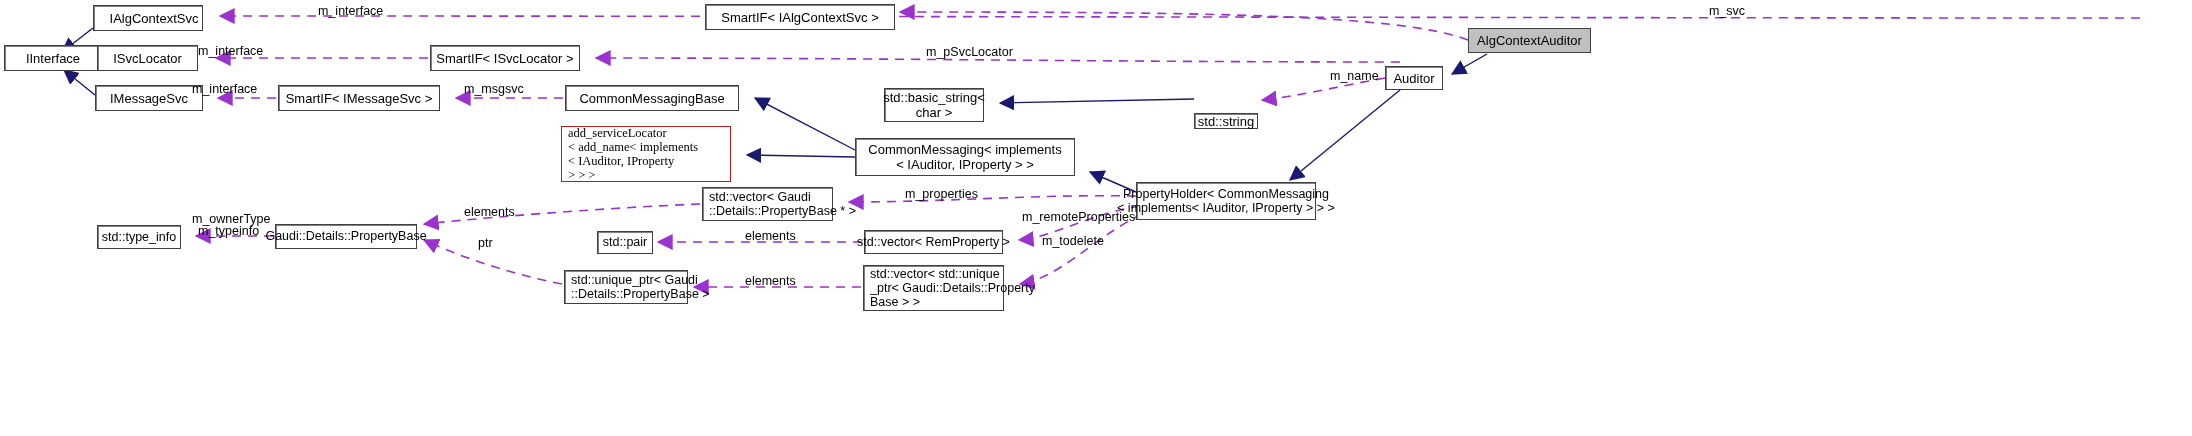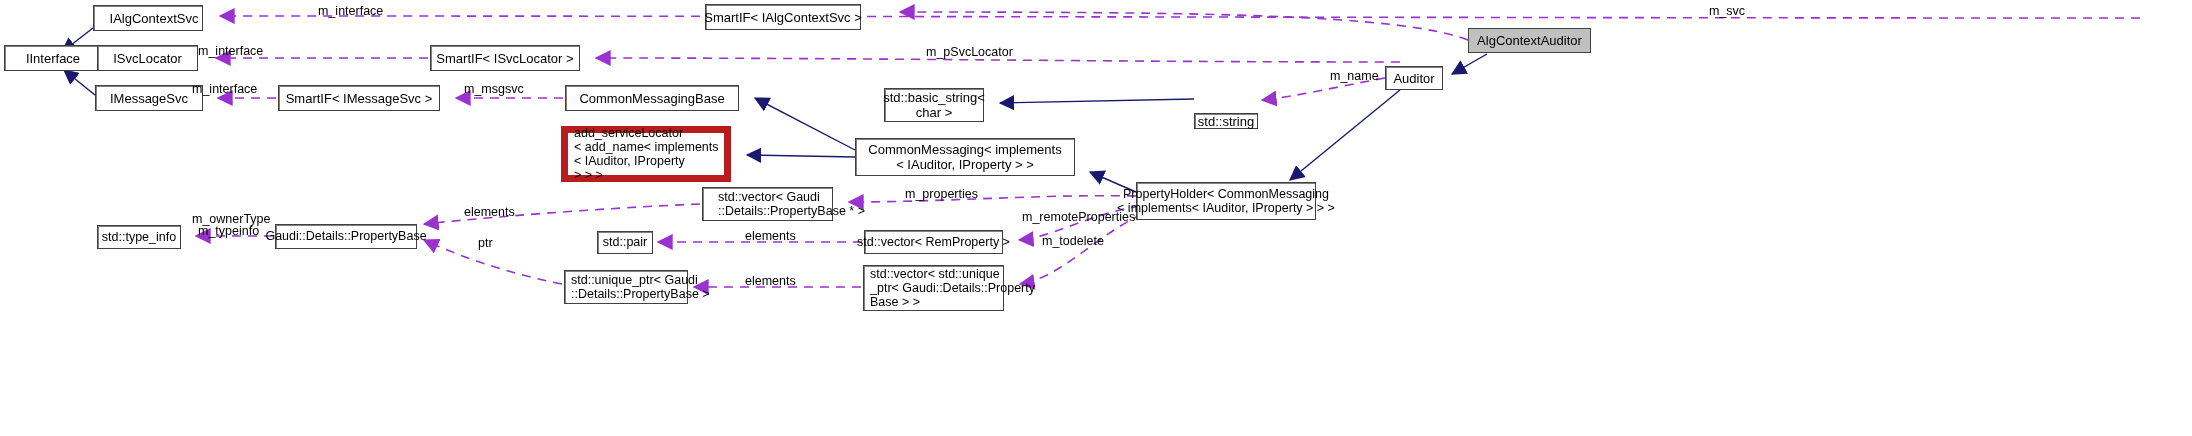--- a/index.html
+++ b/index.html
@@ -38,22 +38,23 @@
     white-space: pre;
     letter-spacing: 0px;
     z-index: 3;
   }
   
   .node.solid {
     border: 1px solid #404040;
     box-shadow: 1px 1px 0 #808080 inset;
   }
   .node.template {
-    border: 7px solid #b91c1c;
+    border: 1px solid #b91c1c;
     color: #000000;
+    font-family: Liberation Serif, serif;
   }
   .node.highlight {
     background: #c0c0c0;
     border: 1px solid #404040;
   }
   .edge-label {
     position: absolute;
     font-size: 12.5px;
     line-height: 14px;
     color: #000000;
@@ -110,21 +111,21 @@
   </svg>
 
   <div class="node solid" style="left:4px;  top:45px;  width:98px;  height:26px;">IInterface</div>
 
   <div class="node solid" style="left:93px; top:5px;   width:110px; height:26px;padding-left:12px;">IAlgContextSvc</div>
 
   <div class="node solid" style="left:97px; top:45px;  width:101px; height:26px;">ISvcLocator</div>
 
   <div class="node solid" style="left:95px; top:85px;  width:108px; height:26px;">IMessageSvc</div>
 
-  <div class="node solid" style="left:705px; top:4px;  width:156px; height:26px;">SmartIF&lt; IAlgContextSvc &gt;</div>
+  <div class="node solid" style="left:705px; top:4px;  width:190px; height:26px;">SmartIF&lt; IAlgContextSvc &gt;</div>
 
   <div class="node solid" style="left:430px; top:45px; width:150px; height:26px;">SmartIF&lt; ISvcLocator &gt;</div>
 
   <div class="node solid" style="left:278px; top:85px; width:162px; height:26px;">SmartIF&lt; IMessageSvc &gt;</div>
 
   <div class="node solid" style="left:565px; top:85px; width:174px; height:26px;">CommonMessagingBase</div>
 
   <div class="node template" style="left:561px; top:126px; width:170px; height:56px; justify-content:flex-start; padding-left:6px; text-align:left; font-size:12.5px; line-height:14px;">add_serviceLocator
 &lt; add_name&lt; implements
 &lt; IAuditor, IProperty
@@ -138,21 +139,21 @@
 
   <div class="node solid" style="left:1194px; top:90px; width:64px; height:16px;margin-top:23px;">std::string</div>
 
   <div class="node solid" style="left:1385px; top:66px; width:58px; height:24px;">Auditor</div>
 
   <div class="node highlight" style="left:1468px; top:28px; width:123px; height:25px;">AlgContextAuditor</div>
 
   <div class="node solid" style="left:1136px; top:182px; width:180px; height:38px; font-size:12.5px; line-height:14px;">PropertyHolder&lt; CommonMessaging
 &lt; implements&lt; IAuditor, IProperty &gt; &gt; &gt;</div>
 
-  <div class="node solid" style="left:702px; top:187px; width:131px; height:34px; justify-content:flex-start; padding-left:15px; text-align:left; font-size:12.5px; line-height:14px;">std::vector&lt; Gaudi
+  <div class="node solid" style="left:702px; top:187px; width:131px; height:34px; justify-content:flex-start; padding-left:6px; text-align:left; font-size:12.5px; line-height:14px;">std::vector&lt; Gaudi
 ::Details::PropertyBase * &gt;</div>
 
   <div class="node solid" style="left:97px; top:225px; width:84px; height:24px; font-size:12.5px;">std::type_info</div>
 
   <div class="node solid" style="left:275px; top:224px; width:142px; height:25px; font-size:12.5px;">Gaudi::Details::PropertyBase</div>
 
   <div class="node solid" style="left:597px; top:231px; width:56px; height:23px; font-size:12.5px;">std::pair</div>
 
   <div class="node solid" style="left:864px; top:230px; width:139px; height:24px; font-size:12.5px;">std::vector&lt; RemProperty &gt;</div>
 

